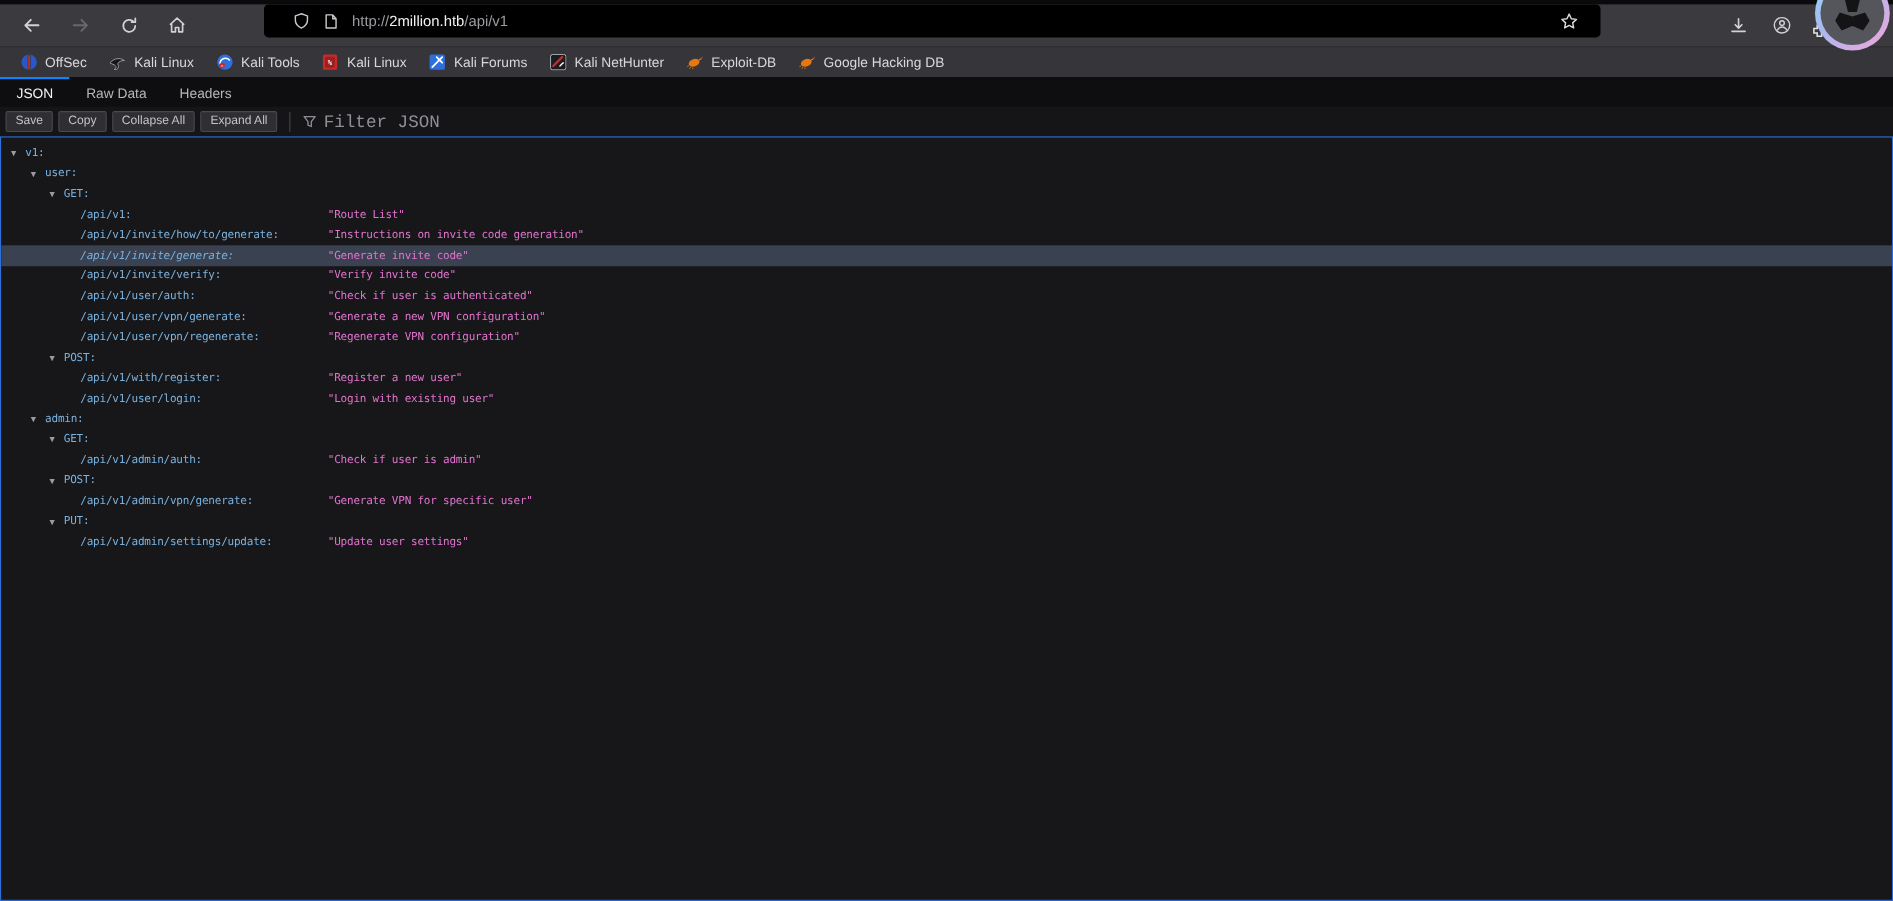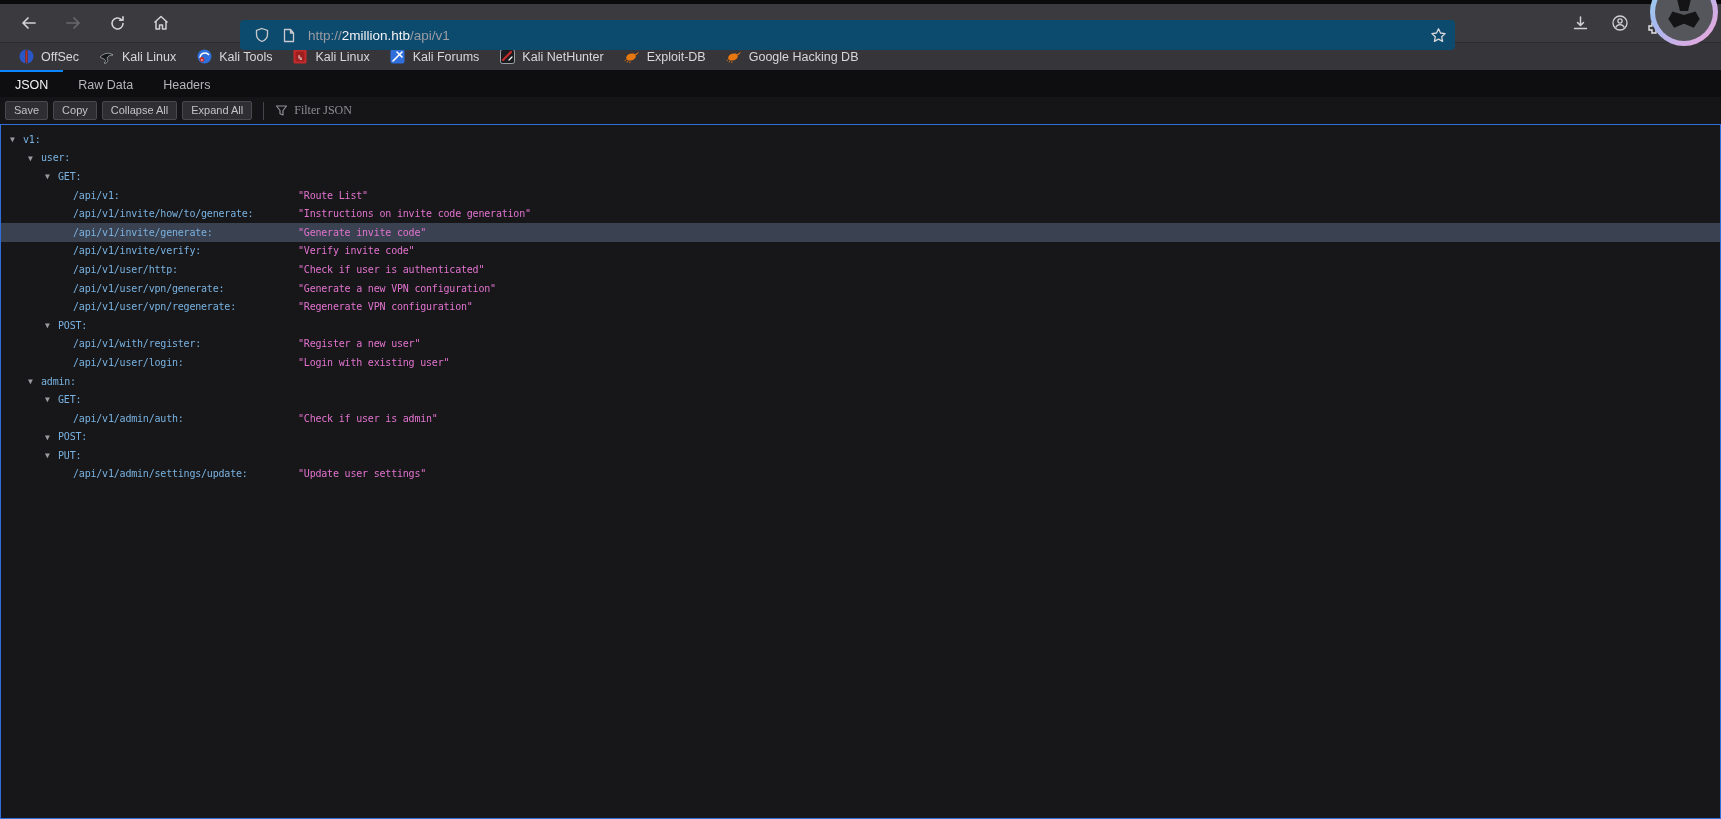--- a/index.html
+++ b/index.html
@@ -8,22 +8,22 @@
 
   
   .top-strip { height:4px; background:#0a0a0c; }
   .navbar { height:38px; background:#3a3a3f; display:flex; align-items:center; position:relative; }
   .nav-icons { display:flex; align-items:center; gap:14px; padding-left:14px; }
   .icon-btn { width:30px; height:30px; display:flex; align-items:center; justify-content:center;
               border-radius:4px; color:#d2d2d6; flex:0 0 auto; }
   .icon-btn.disabled { color:#68686d; }
   .icon-btn svg { display:block; }
 
-  .urlbar { position:absolute; left:240px; top:16px; width:1215px; height:30px; background:#0c4a6e;
-            border-radius:4px; display:flex; align-items:center; padding:0 8px; }
+  .urlbar { position:absolute; left:240px; top:0; width:1215px; height:30px; background:#000000;
+            border-radius:4px; display:flex; align-items:center; padding:0 20px; }
   .urlbar .u-icon { color:#c9c9cd; margin:0 6px; display:flex; }
   .url-text { font-size:13.5px; color:#9c9ca3; margin-left:6px; flex:1; white-space:nowrap; overflow:hidden; }
   .url-text .host { color:#f2f2f4; }
   .star { margin-left:auto; color:#d8d8db; display:flex; }
 
   .nav-right { position:absolute; right:86px; top:4px; height:30px; display:flex; align-items:center; gap:10px; }
 
   .hamburger { position:absolute; right:6px; top:9px; color:#e4e4e7; }
   .ext-partial { position:absolute; right:52px; top:9px; color:#e4e4e7; }
 
@@ -46,21 +46,21 @@
           border-top:2px solid transparent; }
   .jtab.active { color:#f4f4f6; border-top:2px solid #0a84ff; }
 
   .toolrow { height:27px; background:#151518; display:flex; align-items:center; gap:5px; padding-left:5px; }
   .tbtn { background:#2e2e33; border:1px solid #48484d; color:#c3c3c7; font-size:11px;
           padding:2px 8px; border-radius:2px; line-height:13px;
           font-family:"Liberation Sans",sans-serif; }
   .tool-sep { width:1px; height:18px; background:#45454a; margin:0 6px; }
   .filterbox { display:flex; align-items:center; gap:6px; color:#8f8f95; flex:1; }
   .filterbox input { background:transparent; border:none; outline:none; color:#c9c9cd;
-                     font-size:12px; width:400px; font-family:Liberation Serif, serif; }
+                     font-size:16px; width:400px; font-family:Liberation Mono, monospace; }
   .filterbox input::placeholder { color:#8f8f95; }
 
   
   .treepanel { position:absolute; left:0; right:0; top:124px; bottom:0;
                background:#17171a; border:1px solid #2f6fdb; overflow:hidden; }
   .trow { position:relative; height:18.6px; display:flex; align-items:center;
           font-family:"DejaVu Sans Mono","Liberation Mono",monospace; font-size:10px;
           letter-spacing:-0.2px; white-space:nowrap; }
   .trow.selected { background:#3a4150; }
   .tw { position:absolute; color:#9b9ba1; font-size:8px; top:5px; }
@@ -279,29 +279,29 @@
       </div>
       <div class="trow">
         <span class="tkey" style="left: 72px;">/api/v1:</span>
         <span class="tval">"Route List"</span>
       </div>
       <div class="trow">
         <span class="tkey" style="left: 72px;">/api/v1/invite/how/to/generate:</span>
         <span class="tval">"Instructions on invite code generation"</span>
       </div>
       <div class="trow selected">
-        <span class="tkey" style="left: 72px;">/api/v1/invite/generate:</span>
+        <span class="tkey" style="left: 72px; font-style: italic;">/api/v1/invite/generate:</span>
         <span class="tval">"Generate invite code"</span>
       </div>
       <div class="trow">
         <span class="tkey" style="left: 72px;">/api/v1/invite/verify:</span>
         <span class="tval">"Verify invite code"</span>
       </div>
       <div class="trow">
-        <span class="tkey" style="left: 72px;">/api/v1/user/http:</span>
+        <span class="tkey" style="left: 72px;">/api/v1/user/auth:</span>
         <span class="tval">"Check if user is authenticated"</span>
       </div>
       <div class="trow">
         <span class="tkey" style="left: 72px;">/api/v1/user/vpn/generate:</span>
         <span class="tval">"Generate a new VPN configuration"</span>
       </div>
       <div class="trow">
         <span class="tkey" style="left: 72px;">/api/v1/user/vpn/regenerate:</span>
         <span class="tval">"Regenerate VPN configuration"</span>
       </div>
@@ -327,20 +327,24 @@
       </div>
       <div class="trow">
         <span class="tkey" style="left: 72px;">/api/v1/admin/auth:</span>
         <span class="tval">"Check if user is admin"</span>
       </div>
       <div class="trow">
         <span class="tw" style="left: 44px;">▼</span>
         <span class="tkey" style="left: 57px;">POST:</span>
       </div>
       <div class="trow">
+        <span class="tkey" style="left: 72px;">/api/v1/admin/vpn/generate:</span>
+        <span class="tval">"Generate VPN for specific user"</span>
+      </div>
+      <div class="trow">
         <span class="tw" style="left: 44px;">▼</span>
         <span class="tkey" style="left: 57px;">PUT:</span>
       </div>
       <div class="trow">
         <span class="tkey" style="left: 72px;">/api/v1/admin/settings/update:</span>
         <span class="tval">"Update user settings"</span>
       </div>
     </div>
 </div>
 

